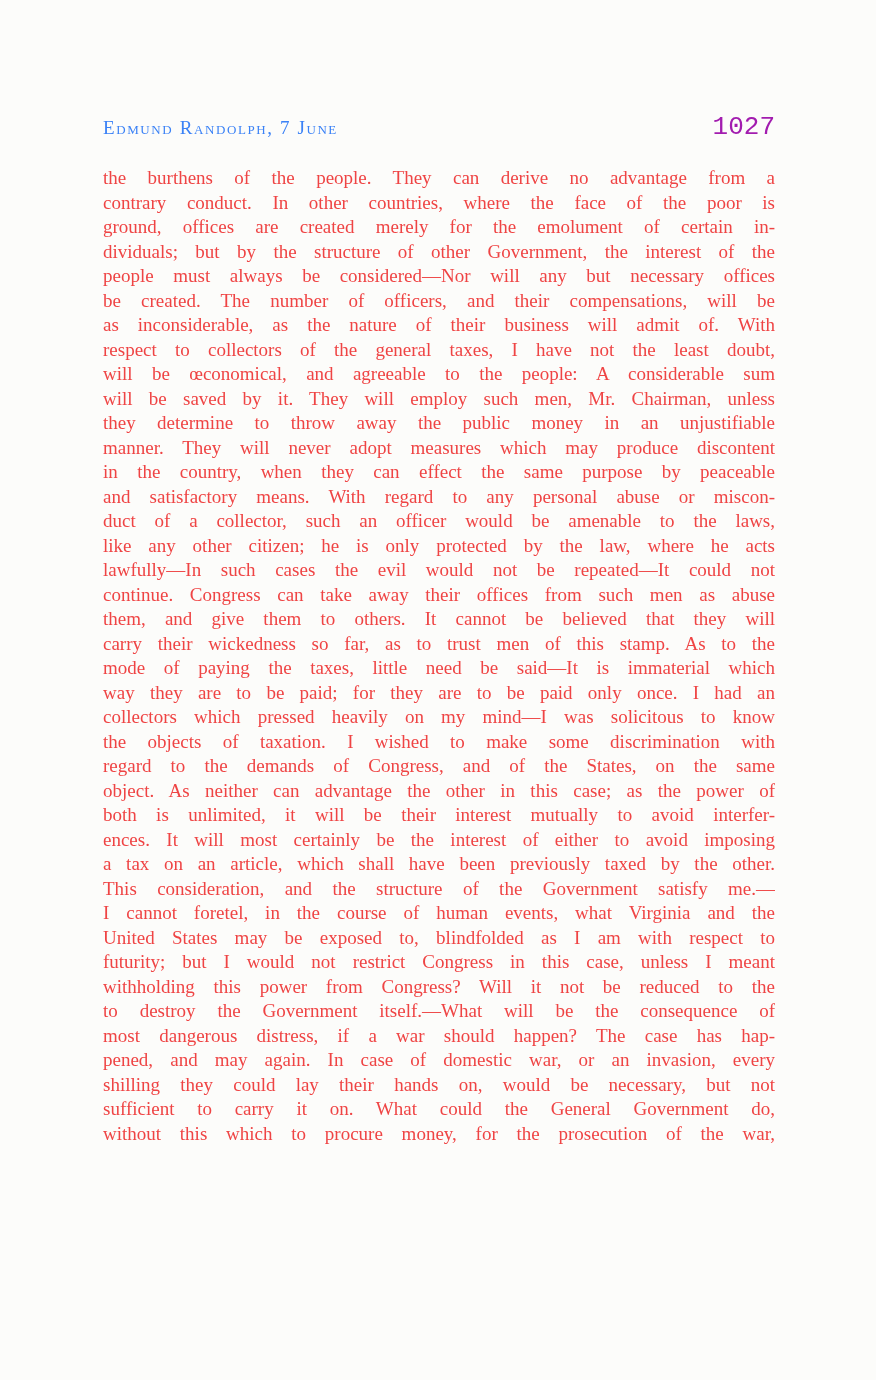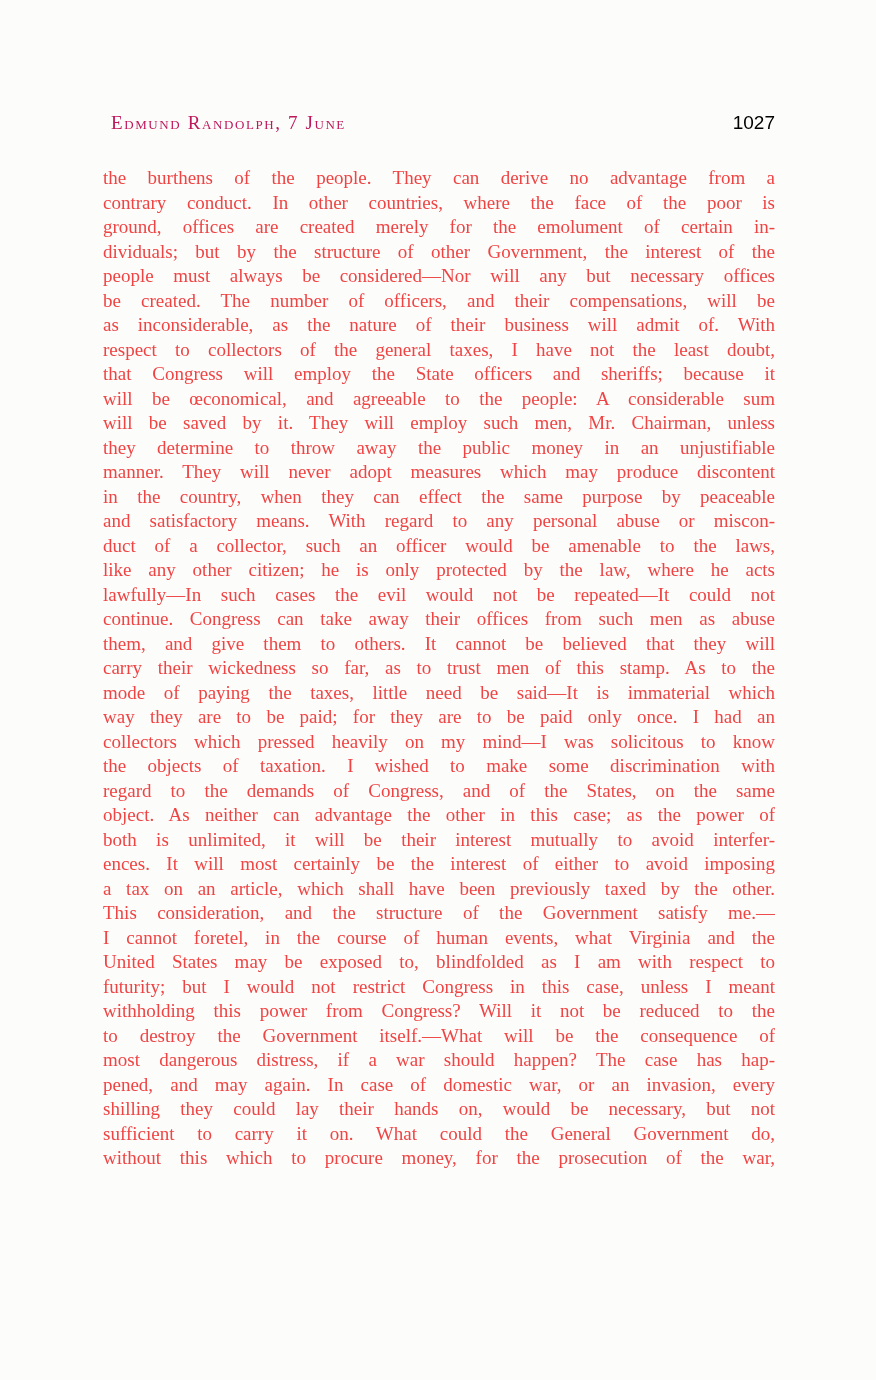--- a/index.html
+++ b/index.html
@@ -26,27 +26,26 @@
     width: 672px;
     display: flex;
     justify-content: space-between;
     align-items: baseline;
   }
   .running-title {
     font-family: "Liberation Serif", "DejaVu Serif", serif;
     font-variant: small-caps;
     font-size: 19px;
     letter-spacing: 1.6px;
-    color: #be185d;
-    margin-left: 8px;
+    color: #3b82f6;
   }
   .page-number {
-    font-family: Liberation Sans, sans-serif;
-    font-size: 19px;
-    color: #000000;
+    font-family: Liberation Mono, monospace;
+    font-size: 26px;
+    color: #a21caf;
   }
   .body-text {
     position: absolute;
     top: 166px;
     left: 103px;
     width: 672px;
   }
   .text-line {
     font-family: "Liberation Serif", "DejaVu Serif", serif;
     font-size: 19px;
@@ -75,21 +74,20 @@
   </div>
   <div class="body-text">
       <div class="text-line">the burthens of the people. They can derive no advantage from a</div>
       <div class="text-line">contrary conduct. In other countries, where the face of the poor is</div>
       <div class="text-line">ground, offices are created merely for the emolument of certain in-</div>
       <div class="text-line">dividuals; but by the structure of other Government, the interest of the</div>
       <div class="text-line">people must always be considered—Nor will any but necessary offices</div>
       <div class="text-line">be created. The number of officers, and their compensations, will be</div>
       <div class="text-line">as inconsiderable, as the nature of their business will admit of. With</div>
       <div class="text-line">respect to collectors of the general taxes, I have not the least doubt,</div>
-      <div class="text-line">that Congress will employ the State officers and sheriffs; because it</div>
       <div class="text-line">will be œconomical, and agreeable to the people: A considerable sum</div>
       <div class="text-line">will be saved by it. They will employ such men, Mr. Chairman, unless</div>
       <div class="text-line">they determine to throw away the public money in an unjustifiable</div>
       <div class="text-line">manner. They will never adopt measures which may produce discontent</div>
       <div class="text-line">in the country, when they can effect the same purpose by peaceable</div>
       <div class="text-line">and satisfactory means. With regard to any personal abuse or miscon-</div>
       <div class="text-line">duct of a collector, such an officer would be amenable to the laws,</div>
       <div class="text-line">like any other citizen; he is only protected by the law, where he acts</div>
       <div class="text-line">lawfully—In such cases the evil would not be repeated—It could not</div>
       <div class="text-line">continue. Congress can take away their offices from such men as abuse</div>

